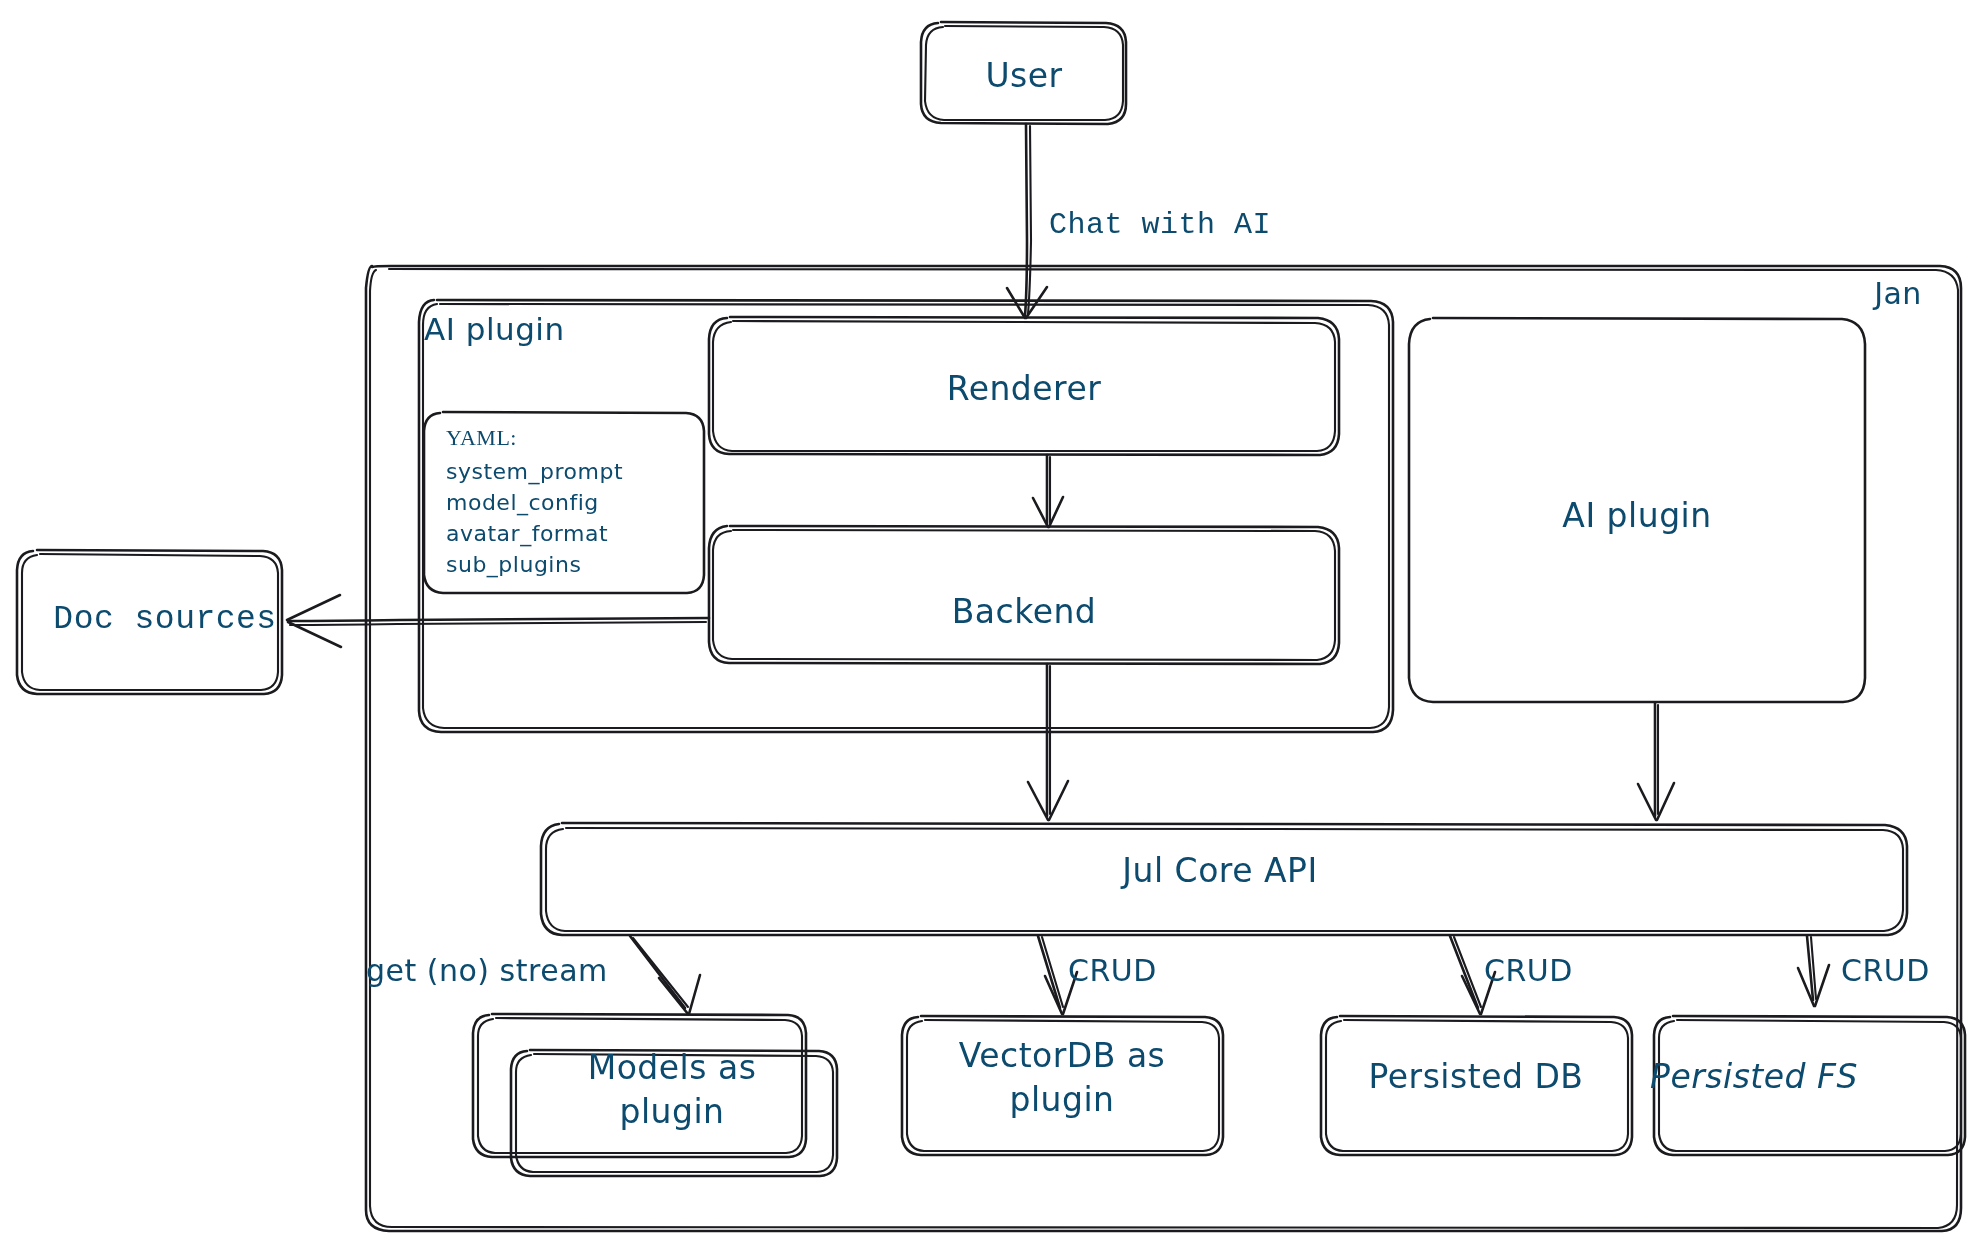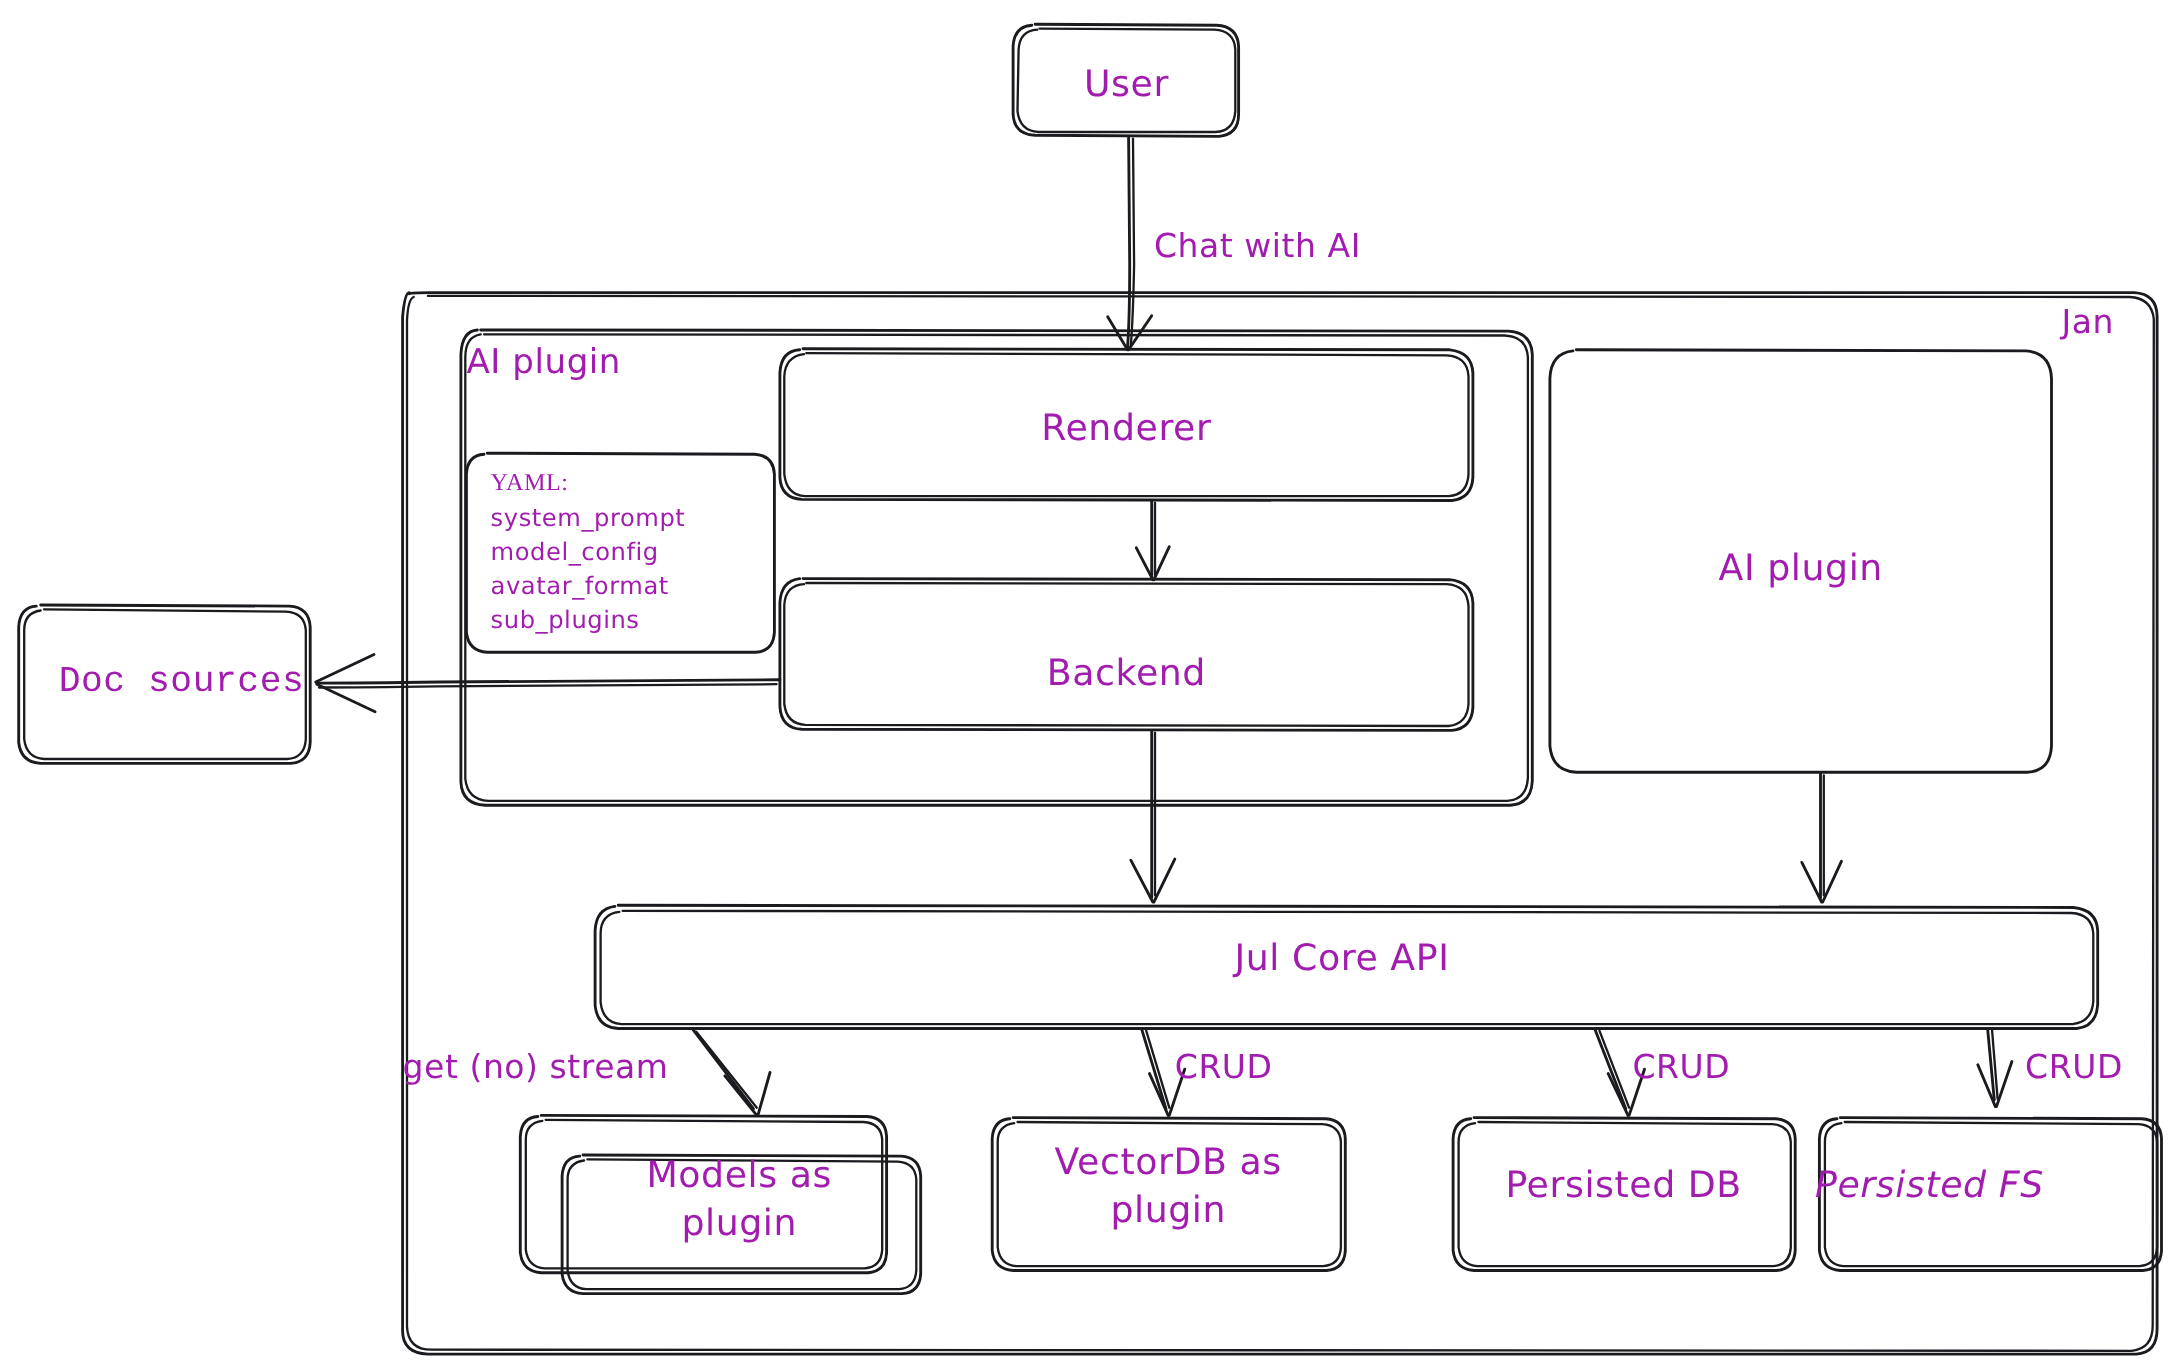--- a/index.html
+++ b/index.html
@@ -3,21 +3,21 @@
 <meta charset="utf-8">
 <style>
   html,body{margin:0;padding:0;background:#ffffff;}
   body{width:1981px;height:1246px;overflow:hidden;
        font-family:"DejaVu Sans","Liberation Sans",sans-serif;}
   #stage{position:relative;width:1981px;height:1246px;background:#fff;}
   svg#canvas{position:absolute;left:0;top:0;width:1981px;height:1246px;}
   .sk{fill:none;stroke:#1b1b1f;stroke-linecap:round;stroke-linejoin:round;}
   .sk2{stroke-width:2.6;}
   .sk1{stroke-width:2.1;}
-  .lbl{position:absolute;color:#a21caf;white-space:pre;
+  .lbl{position:absolute;color:#0c4a6e;white-space:pre;
        font-family:"DejaVu Sans","Liberation Sans",sans-serif;
        letter-spacing:.5px;}
   .ctr{text-align:center;transform:translate(-50%,-50%);}
   .node-text{font-size:33px;line-height:42px;}
   .node-text.two{line-height:44px;}
   .group-text{font-size:31px;}
   .edge-text{font-size:30px;line-height:40px;}
   .yaml-text{font-size:22px;line-height:27px;}
   .corner-text{font-size:30px;}
 </style>
@@ -183,21 +183,21 @@
   <div class="lbl node-text ctr" style="left:1476px;top:1077px;">Persisted DB</div>
 
   <div class="lbl node-text ctr" style="left:1754px;top:1077px;font-style:italic;">Persisted FS</div>
 
   <div class="lbl yaml-text" style="left:446px;top:424px;font-family:Liberation Serif, serif;">YAML:</div>
   <div class="lbl yaml-text" style="left:446px;top:458px;">system_prompt</div>
   <div class="lbl yaml-text" style="left:446px;top:489px;">model_config</div>
   <div class="lbl yaml-text" style="left:446px;top:520px;">avatar_format</div>
   <div class="lbl yaml-text" style="left:446px;top:551px;">sub_plugins</div>
 
-  <div class="lbl edge-text" style="left:1049px;top:205px;">Chat with AI</div>
+  <div class="lbl edge-text" style="left:1049px;top:205px;font-family:Liberation Mono, monospace;">Chat with AI</div>
 
   <div class="lbl edge-text" style="left:366px;top:951px;text-align:center;">get (no) stream</div>
 
   <div class="lbl edge-text" style="left:1068px;top:951px;">CRUD</div>
 
   <div class="lbl edge-text" style="left:1484px;top:951px;">CRUD</div>
 
   <div class="lbl edge-text" style="left:1841px;top:951px;">CRUD</div>
 
 </div>

